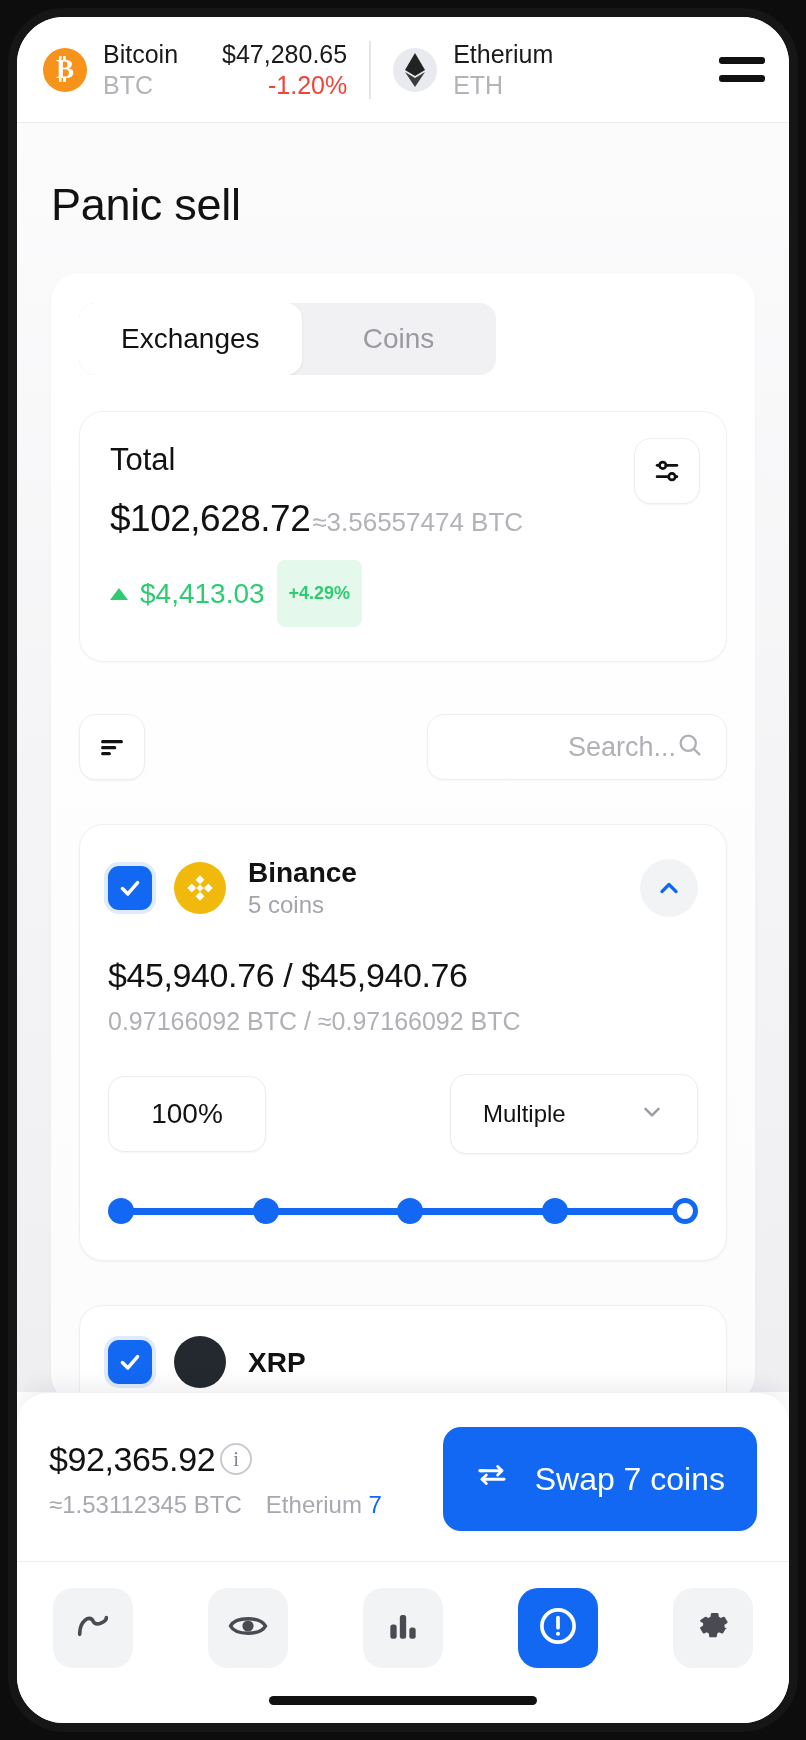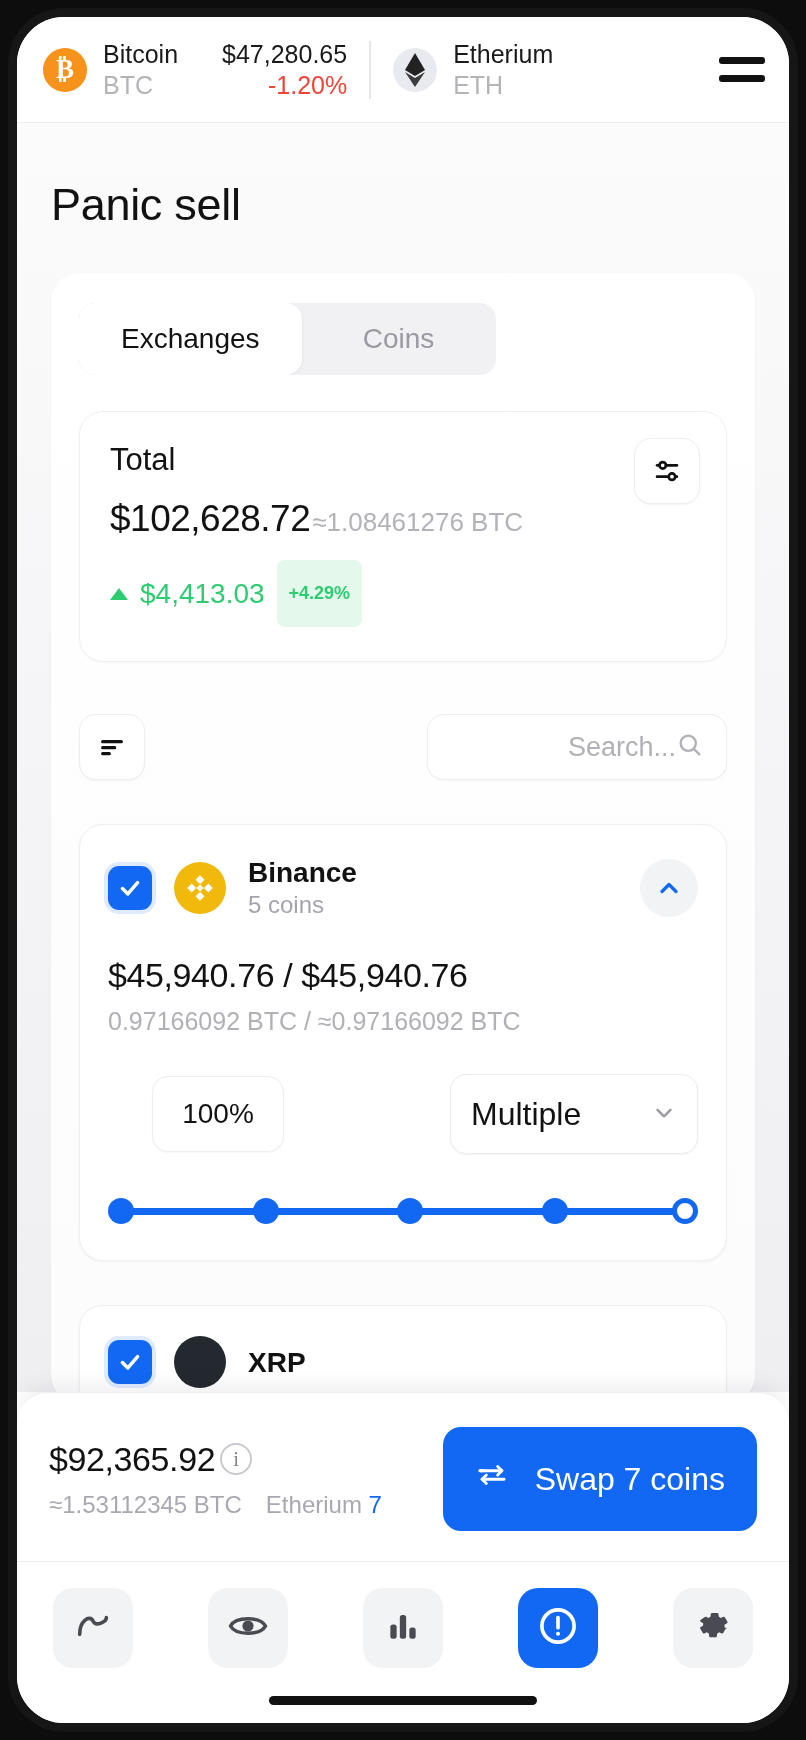--- a/index.html
+++ b/index.html
@@ -179,32 +179,31 @@
   .ex-sub { font-size: 24px; color:#a4a4ac; }
   .collapse-btn {
     margin-left:auto; width: 58px; height: 58px; border-radius: 50%;
     background:#f2f3f5; display:flex; align-items:center; justify-content:center;
     cursor:pointer;
   }
   .ex-amt { font-size: 34px; color:#121212; margin-top: 36px; letter-spacing:-.4px;}
   .ex-btc { font-size: 25px; color:#b0b0b6; margin-top: 12px; }
   .ex-controls { display:flex; align-items:center; margin-top: 38px; }
   .pct-box {
-    width: 132px; height: 76px;
+    width: 158px; height: 76px;
     background:#fff; border:1px solid #ededf0; border-radius: 16px;
     display:flex; align-items:center; justify-content:center;
     font-size: 28px; color:#121212; cursor:text;
     box-shadow: 0 1px 2px rgba(16,24,40,.04);
-    margin-left: 44px;
   }
   .sel-box {
     margin-left:auto; width: 248px; height: 80px;
     background:#fff; border:1px solid #ededf0; border-radius: 16px;
-    display:flex; align-items:center; padding: 0 20px;
-    font-size: 32px; color:#121212; cursor:pointer;
+    display:flex; align-items:center; padding: 0 32px;
+    font-size: 24px; color:#121212; cursor:pointer;
     box-shadow: 0 1px 2px rgba(16,24,40,.05);
   }
   .sel-box .chev { margin-left:auto; }
   .slider { margin-top: 44px; position: relative; height: 26px; }
   .slider .track {
     position:absolute; left: 10px; right: 10px; top: 10px; height: 7px;
     background: #1268f3; border-radius: 4px;
   }
   .slider .dot {
     position:absolute; top: 0; width: 26px; height: 26px; border-radius:50%;
@@ -325,21 +324,21 @@
       <div class="tabs">
         <div class="tab active">Exchanges</div>
         <div class="tab">Coins</div>
       </div>
 
       
       <div class="total-card">
         <div class="total-label">Total</div>
         <div class="total-row">
           <div class="total-amt">$102,628.72</div>
-          <div class="total-btc">≈1.08461276 BTC</div>
+          <div class="total-btc">≈3.56557474 BTC</div>
         </div>
         <div class="delta-row">
           <div class="caret-up"></div>
           <div class="delta-val">$4,413.03</div>
           <div class="delta-pct">+4.29%</div>
         </div>
         <div class="settings-btn">
           <svg width="34" height="34" viewBox="0 0 24 24" fill="none" stroke="#111" stroke-width="1.9" stroke-linecap="round">
             <circle cx="9" cy="8" r="2.3"></circle>
             <line x1="11.3" y1="8" x2="19" y2="8"></line>

